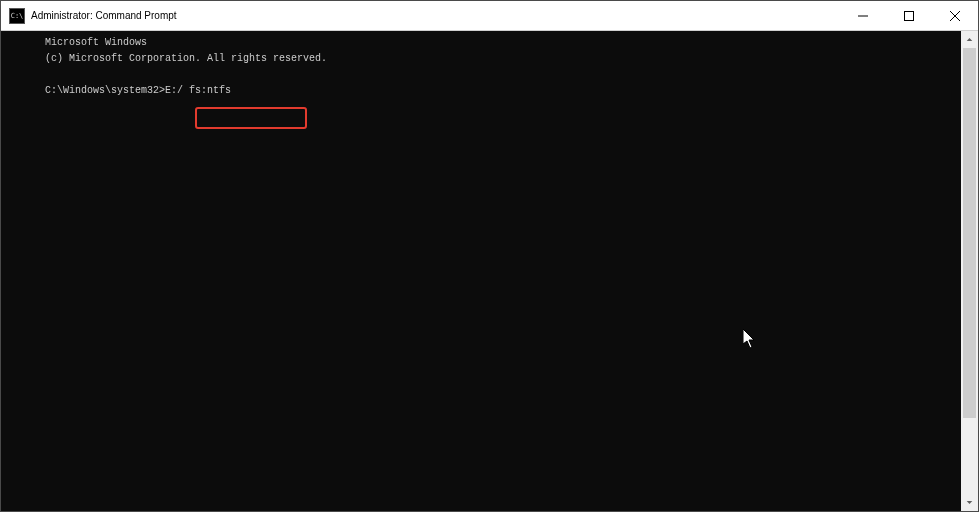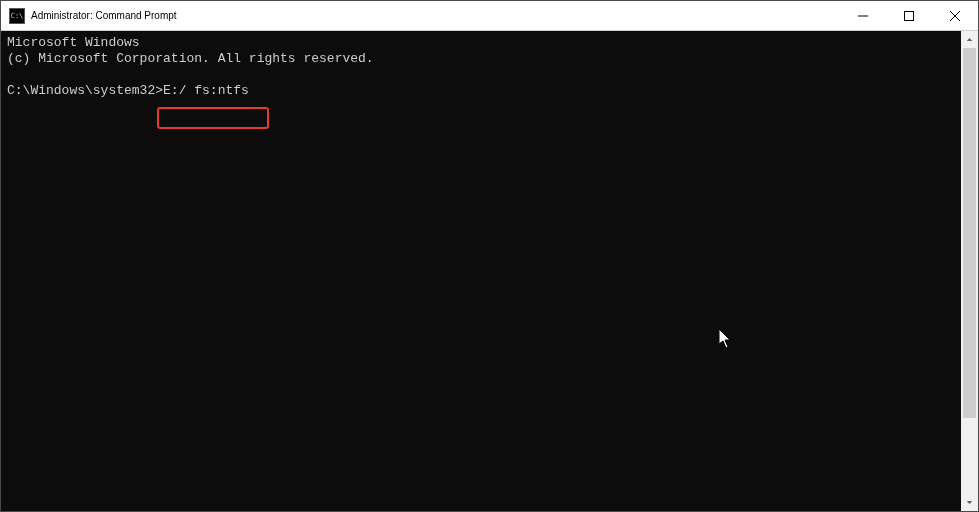--- a/index.html
+++ b/index.html
@@ -74,25 +74,26 @@
       flex: 1;
       display: flex;
       background: #0c0c0c;
       position: relative;
     }
     .console {
       flex: 1;
       background: #0c0c0c;
       color: #cccccc;
       font-family: Consolas, "Courier New", monospace;
-      font-size: 13px;
+      font-size: 10px;
       line-height: 16px;
       padding: 4px 6px;
       white-space: pre;
       position: relative;
+      margin-left: 38px;
     }
     .scrollbar {
       width: 17px;
       background: #f0f0f0;
       display: flex;
       flex-direction: column;
     }
     .sb-arrow {
       height: 17px;
       background: #f0f0f0;

